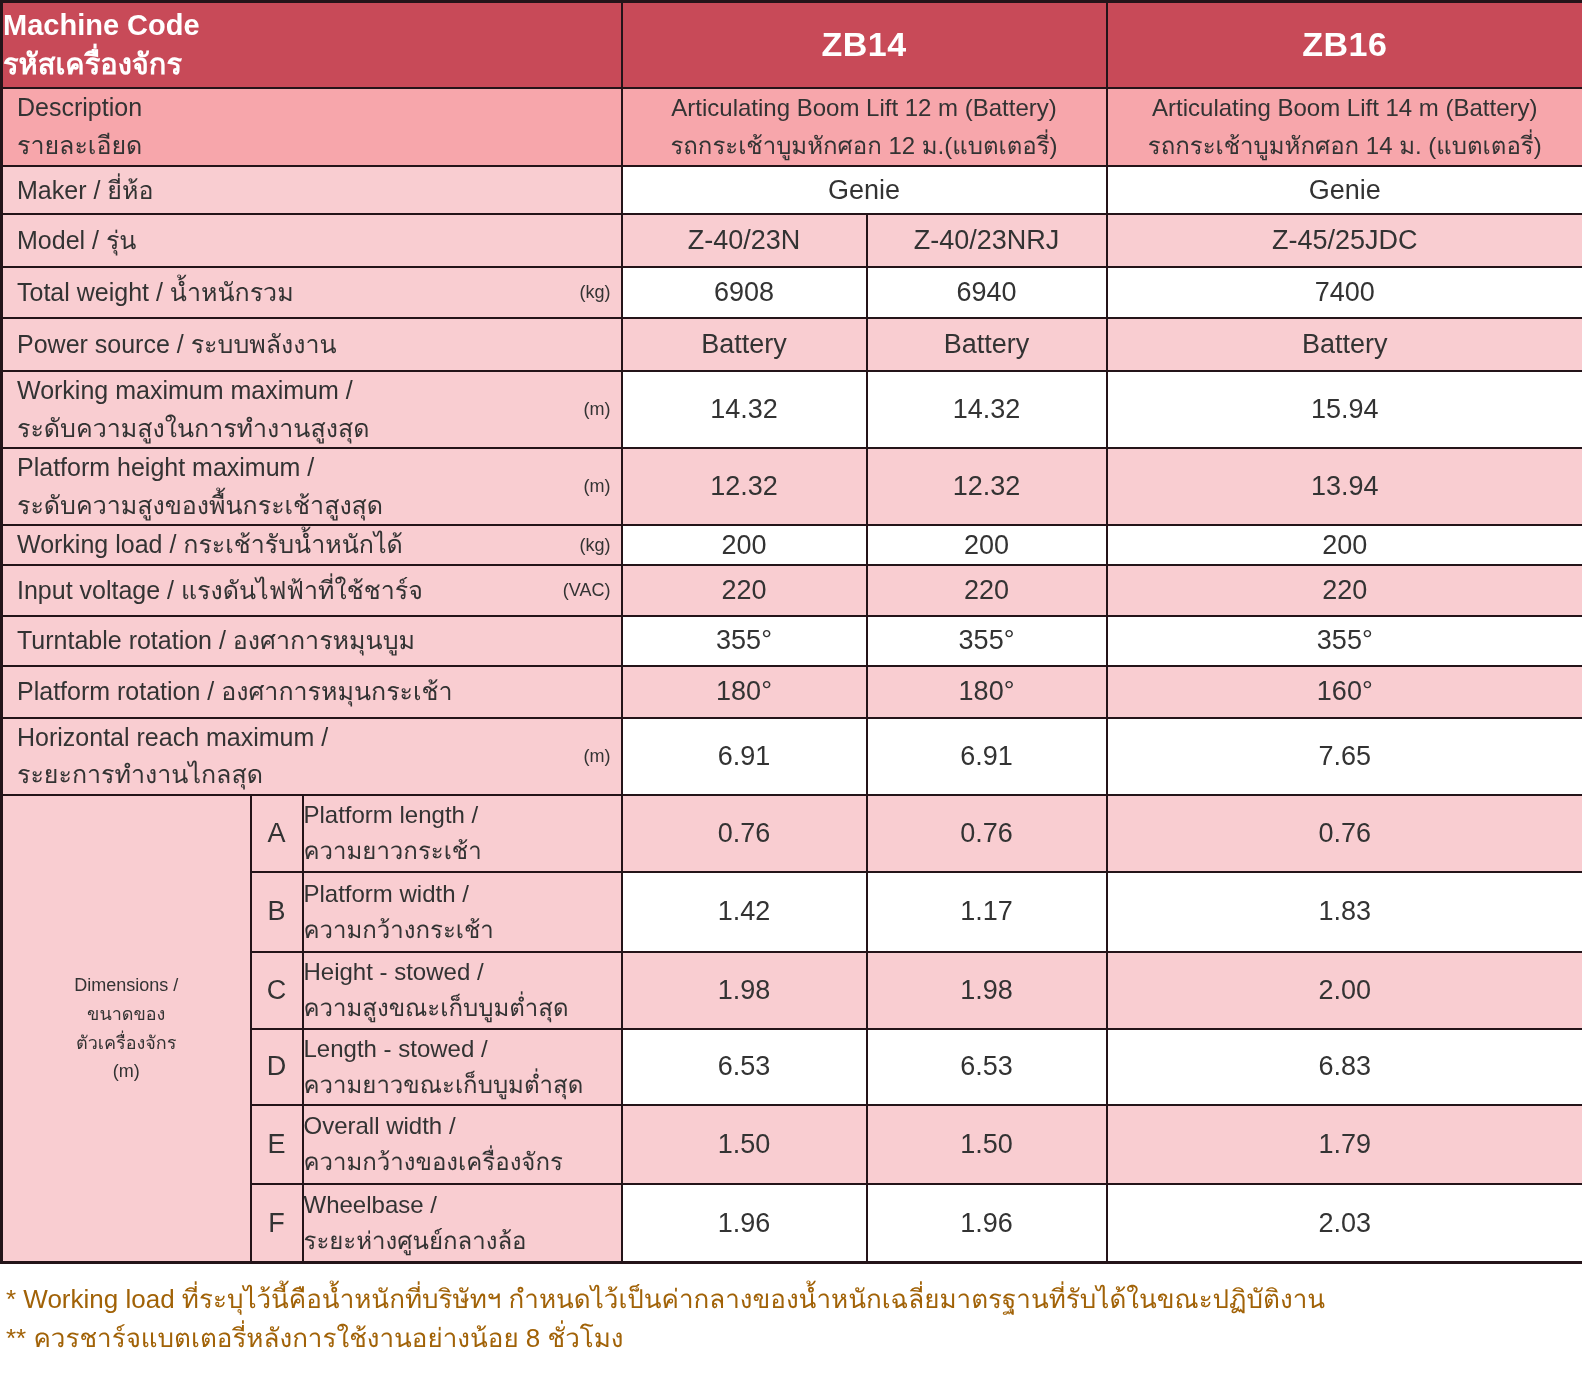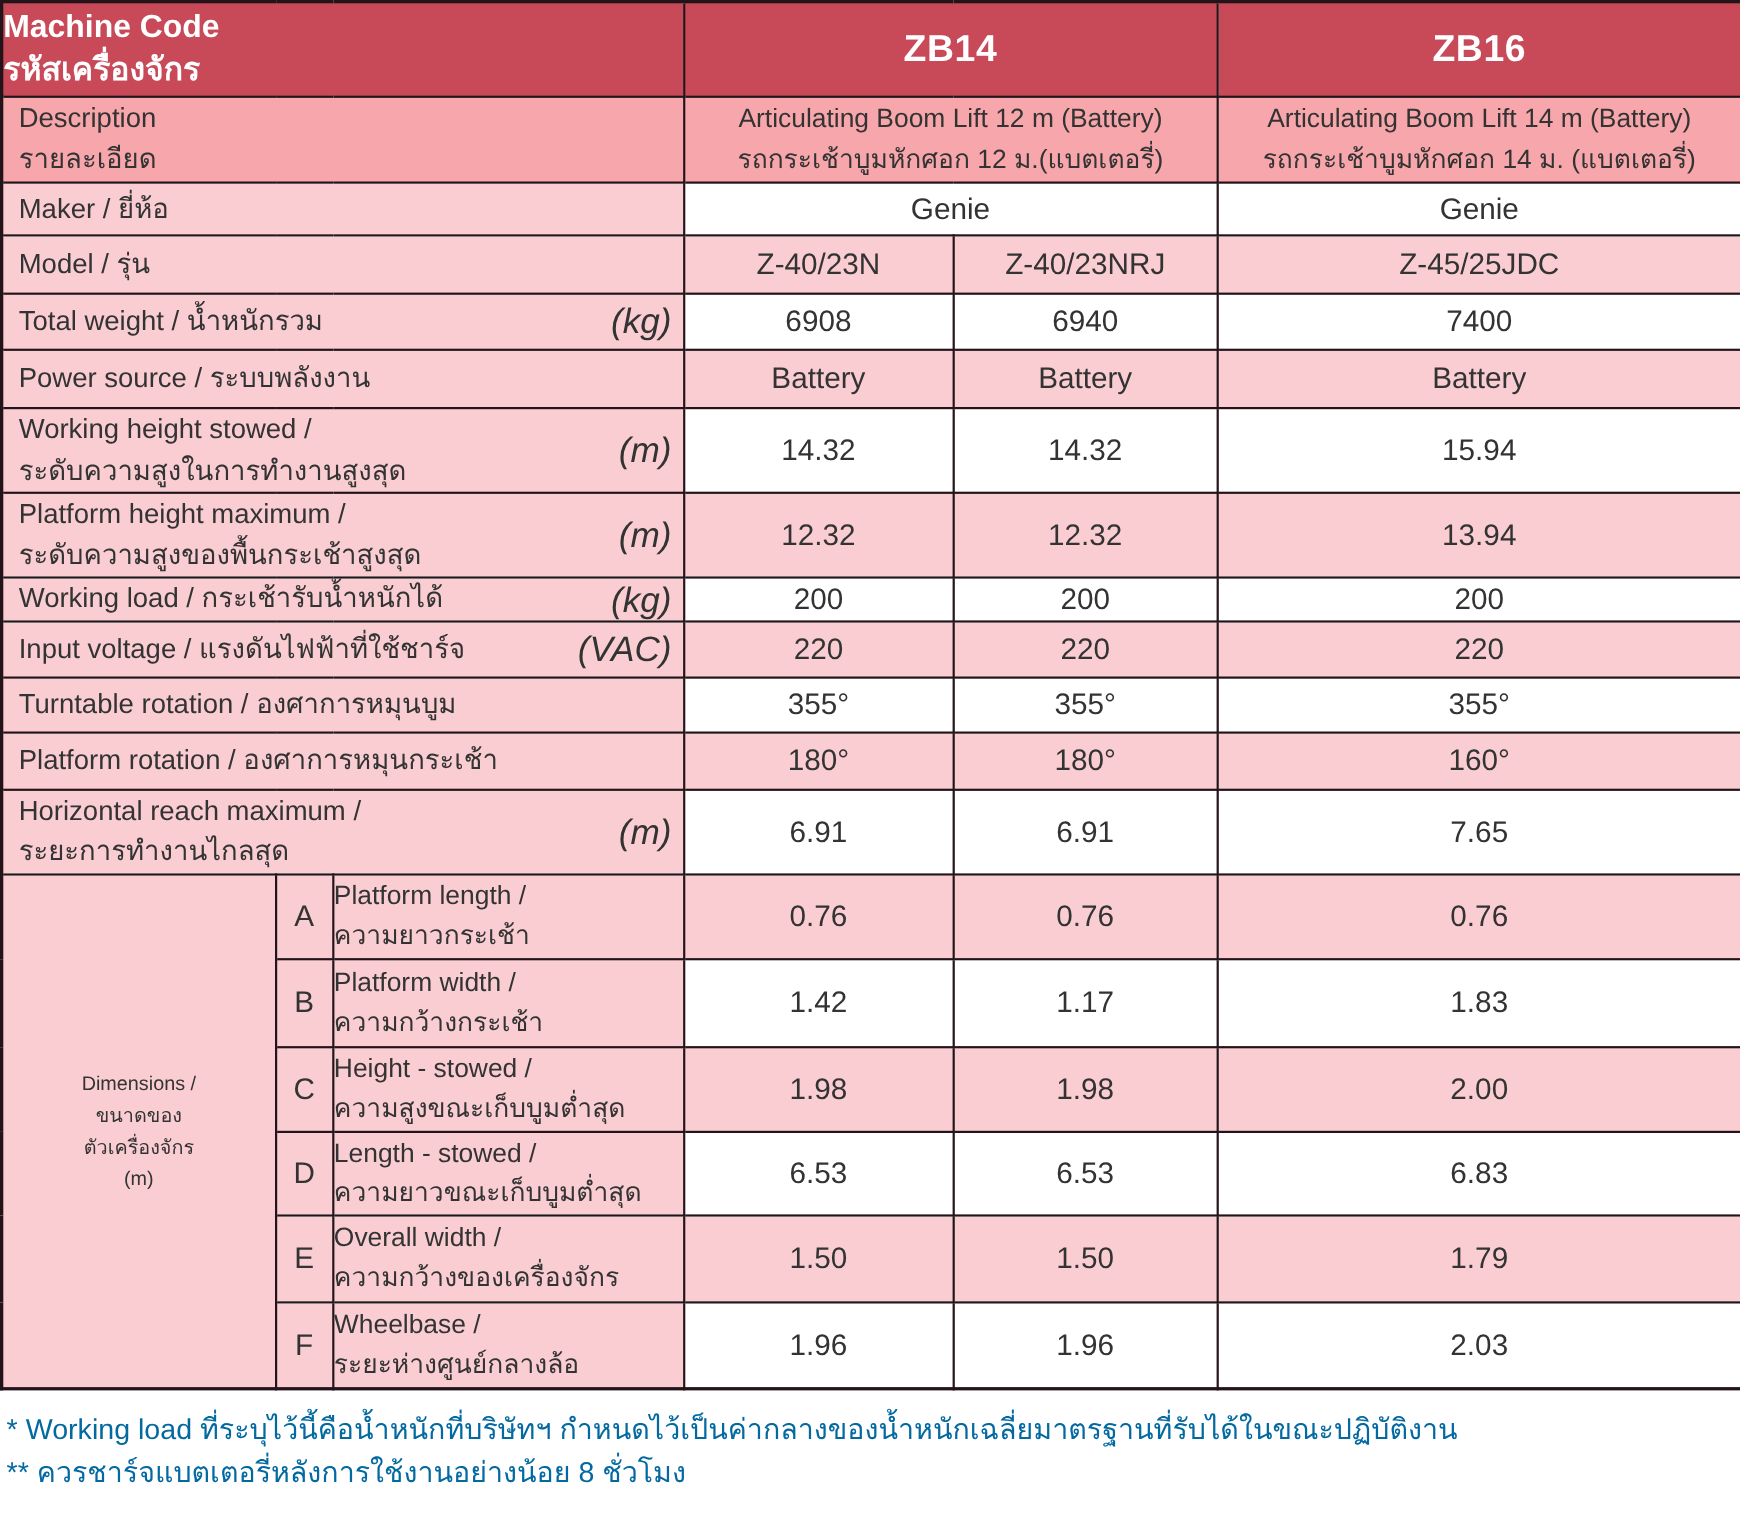--- a/index.html
+++ b/index.html
@@ -55,24 +55,23 @@
     align-items: center;
     width: 100%;
     padding: 0 10px 0 14px;
   }
   .lab {
     font-size: 25px;
     line-height: 1.5;
     text-align: left;
   }
   .unit {
-    font-size: 32px;
+    font-size: 18px;
     padding-left: 8px;
     flex-shrink: 0;
-    font-style: italic;
   }
 
   
   .val {
     text-align: center;
     font-size: 27px;
     margin-left: 12px;
   }
   .desc {
     font-size: 24px;
@@ -96,21 +95,21 @@
     padding-left: 12px;
     font-size: 24px;
     line-height: 1.5;
   }
 
   
   .footnotes {
     padding: 16px 8px 0 6px;
     font-size: 26px;
     line-height: 1.5;
-    color: #0369a1;
+    color: #a16207;
   }
 </style>
 </head>
 <body>
 
 <div class="page">
 
   <table class="spec">
     <colgroup>
       <col style="width:249px">
@@ -184,21 +183,21 @@
             </div>
       </td>
       <td class="pink val">Battery</td>
       <td class="pink val">Battery</td>
       <td class="pink val">Battery</td>
     </tr>
 
     <tr style="height:72px">
       <td colspan="3" class="pink">
         <div class="labwrap">
-          <span class="lab pre">Working height stowed /
+          <span class="lab pre">Working maximum maximum /
 ระดับความสูงในการทำงานสูงสุด</span>
           <span class="unit">(m)</span>
         </div>
       </td>
       <td class="white val">14.32</td>
       <td class="white val">14.32</td>
       <td class="white val">15.94</td>
     </tr>
 
     <tr style="height:60px">

